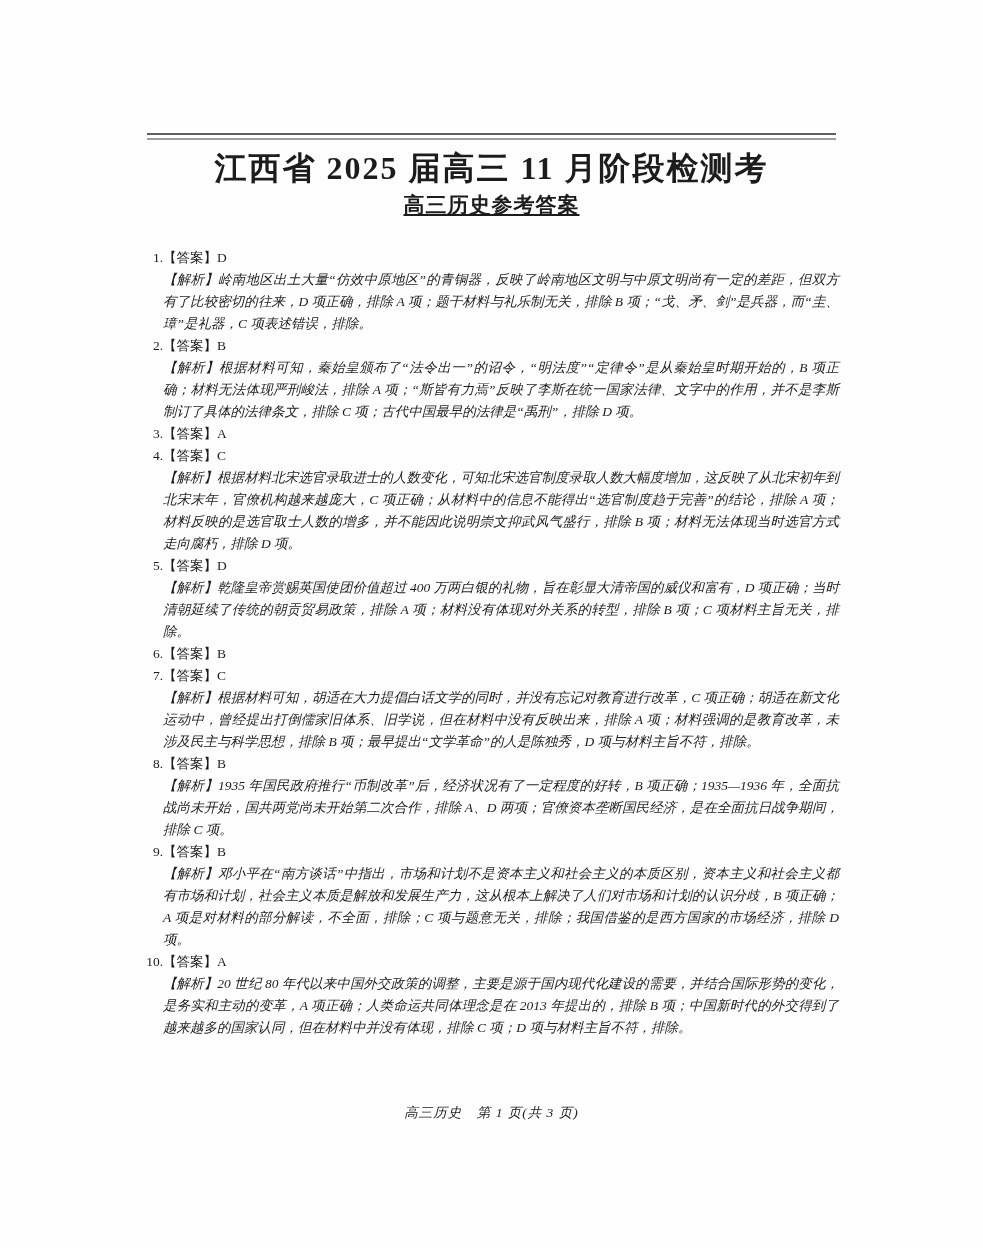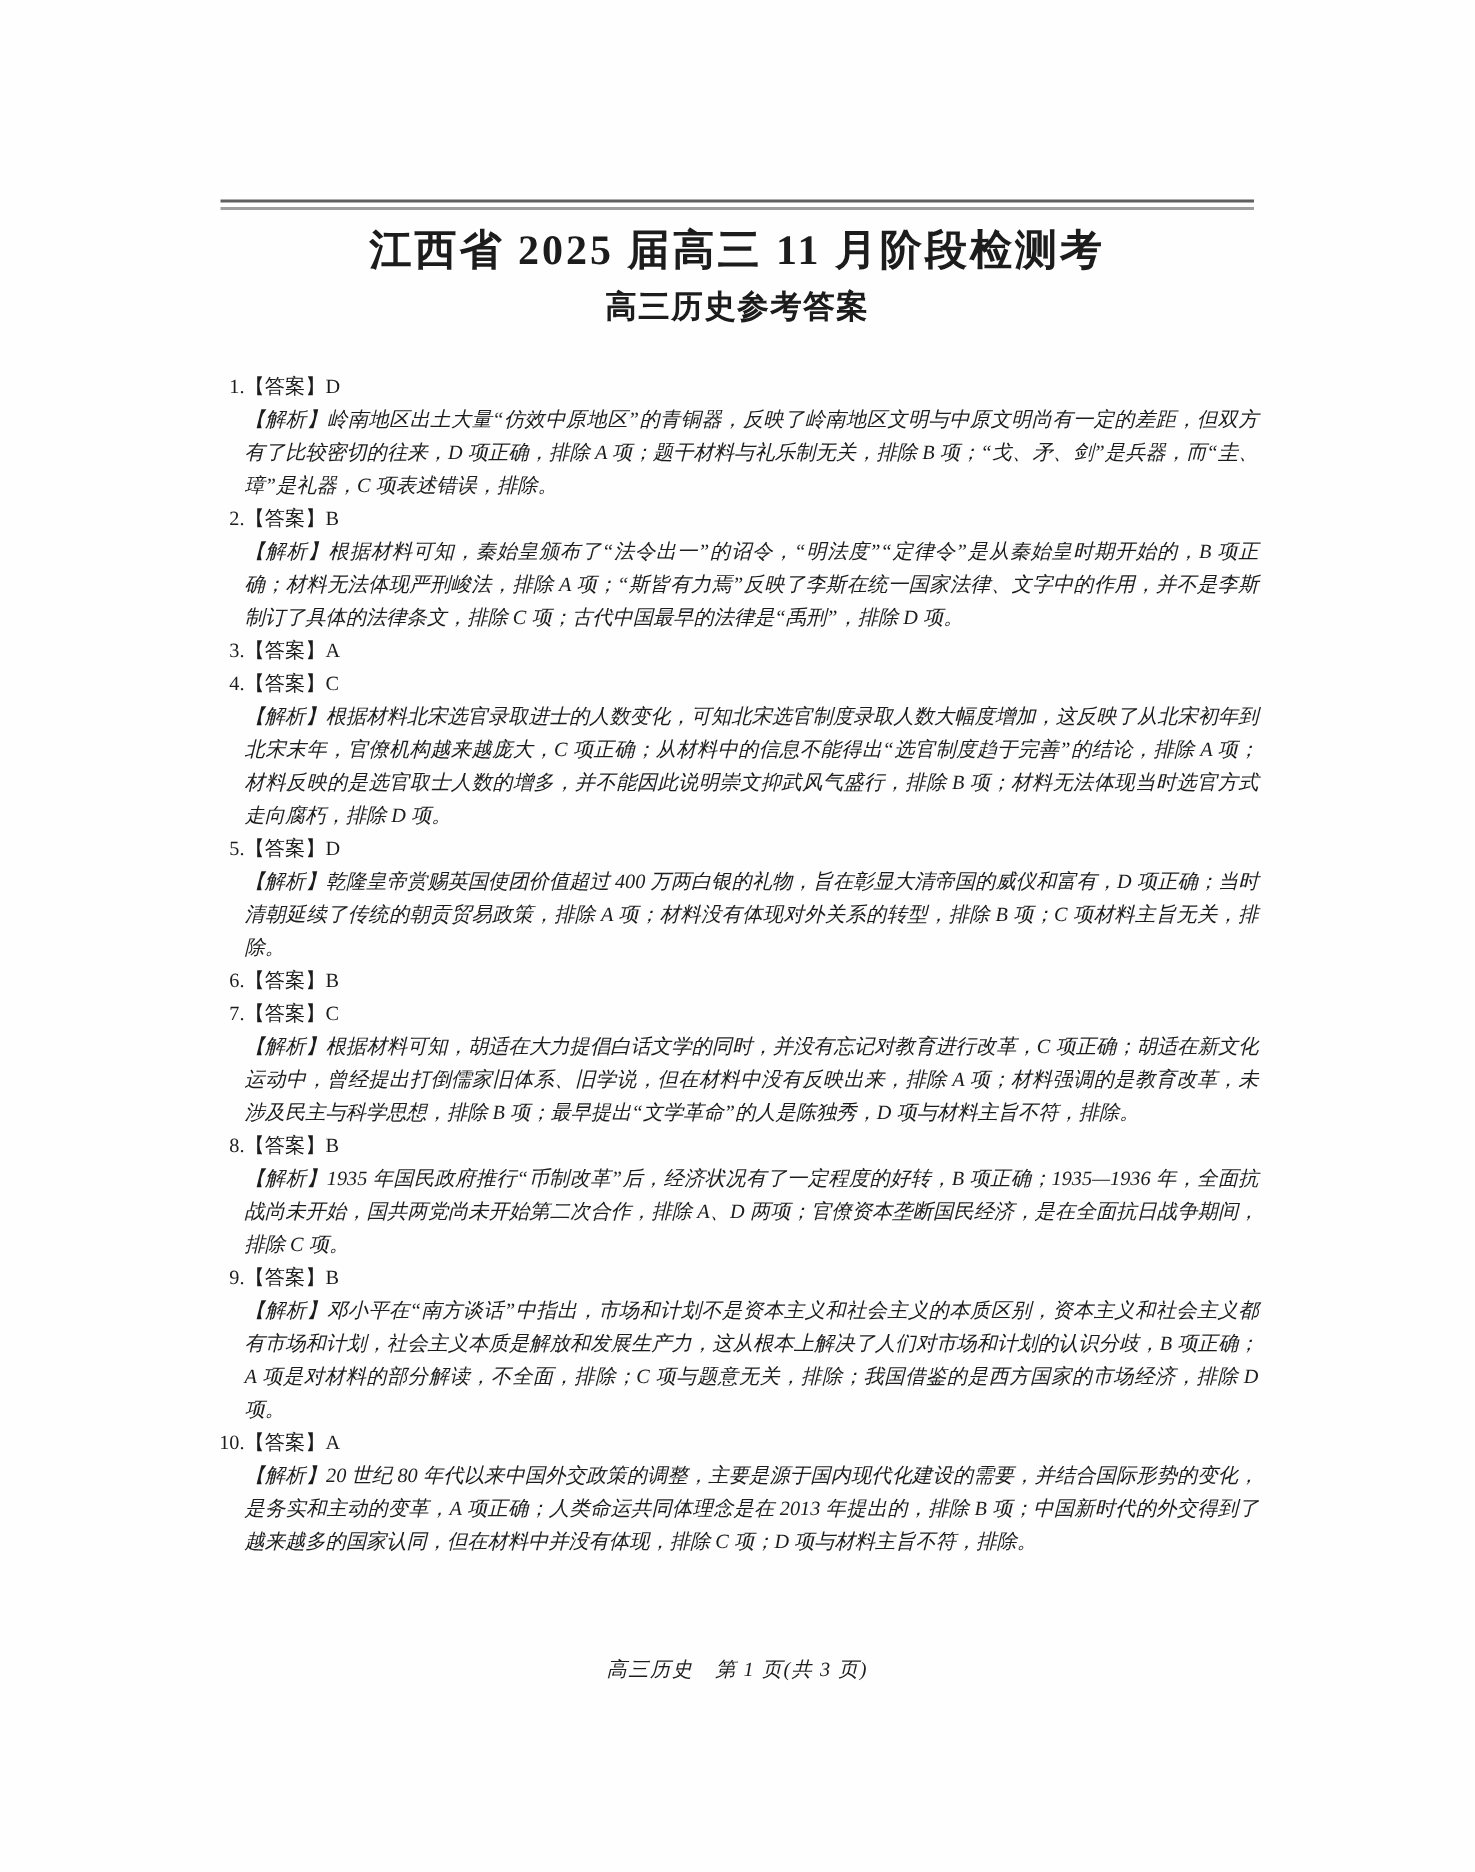--- a/index.html
+++ b/index.html
@@ -20,34 +20,35 @@
     margin-left: 147px;
     margin-top: 133px;
     width: 689px;
     height: 3px;
     border-top: 2px solid #5f5f5f;
     border-bottom: 2px solid #9e9e9e;
   }
   .title {
     margin-top: 9px;
     text-align: center;
-    font-size: 28px;
+    font-size: 32px;
     font-weight: bold;
     letter-spacing: 2px;
     line-height: 38px;
     font-family: "Liberation Serif", "DejaVu Serif", serif;
   }
   .subtitle {
     margin-top: 2px;
     text-align: center;
     font-size: 21px;
     font-weight: bold;
     letter-spacing: 1px;
     line-height: 32px;
     font-family: "Liberation Sans", "DejaVu Sans", sans-serif;
+    text-decoration: underline;
   }
   .content {
     margin-left: 163px;
     margin-top: 26px;
     width: 676px;
     font-size: 13.5px;
     line-height: 22px;
   }
   .qa-item p {
     margin: 0;

